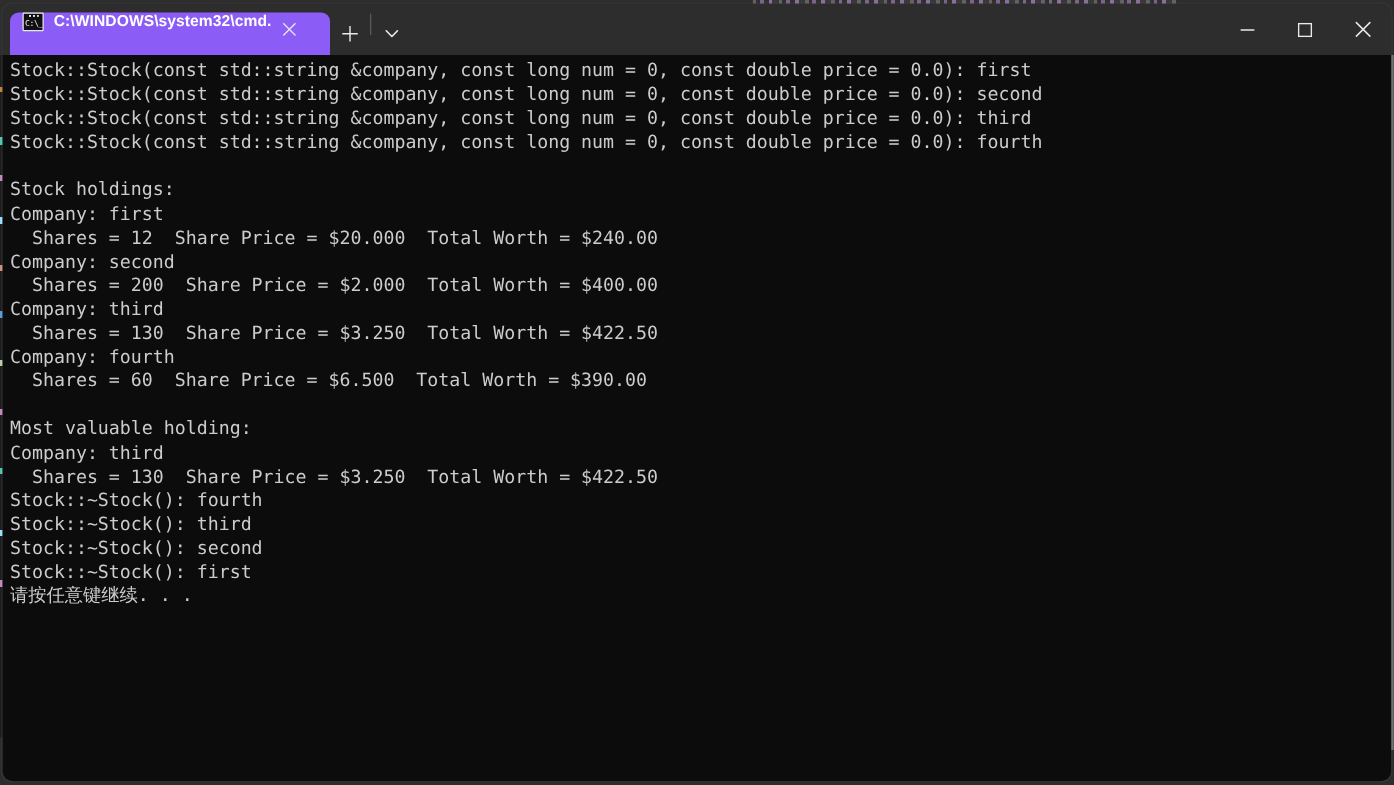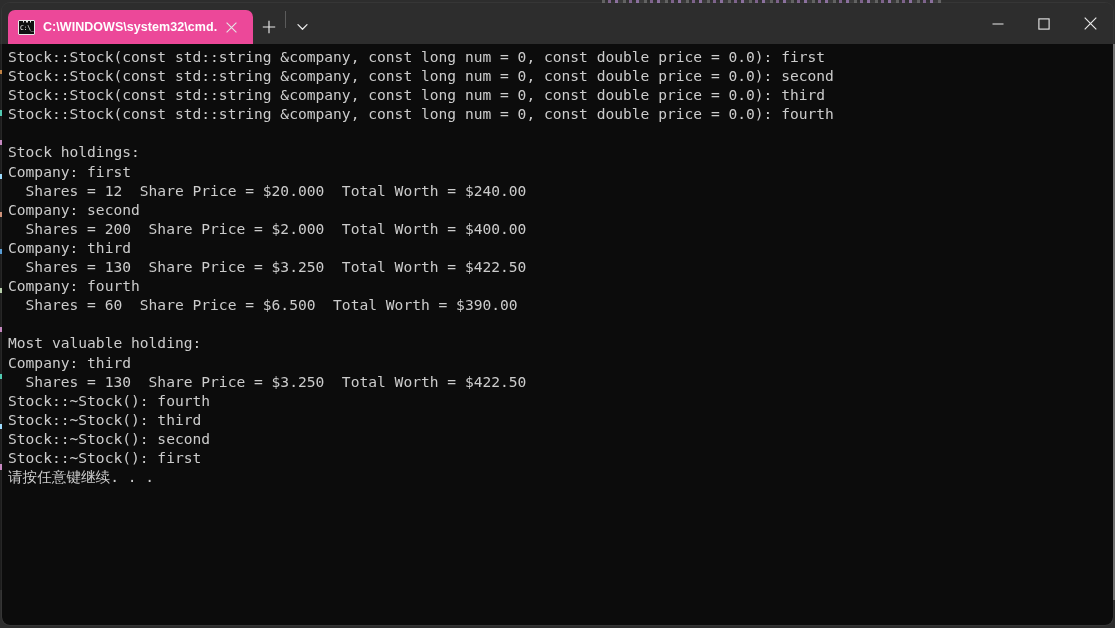--- a/index.html
+++ b/index.html
@@ -107,25 +107,25 @@
   .tabstrip {
     display: flex;
     align-items: flex-end;
     height: 41px;
     padding-left: 6px;
   }
 
   .tab {
     position: relative;
     display: flex;
-    align-items: center;
+    align-items: flex-start;
     height: 34px;
-    padding: 0 8px 0 10px;
+    padding: 0 19px 0 10px;
     min-width: 190px;
-    background: #ec4899;
+    background: #8b5cf6;
     border-radius: 7px 7px 0 0;
     color: #ffffff;
     cursor: default;
   }
 
   .cmd-icon {
     width: 17px; height: 15px;
     border: 1.5px solid #e8e8e8;
     border-radius: 1px;
     background: #101010;

